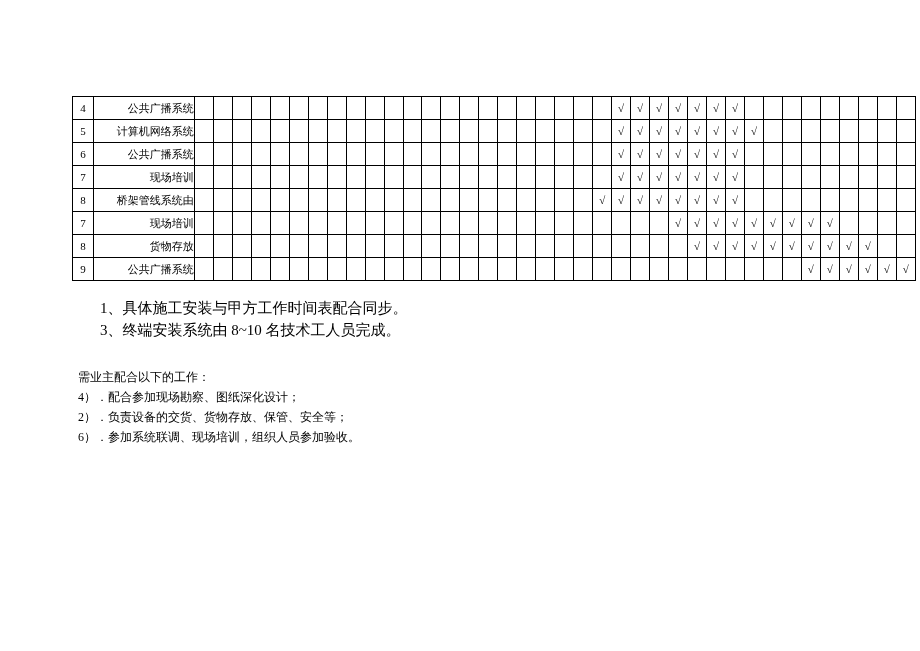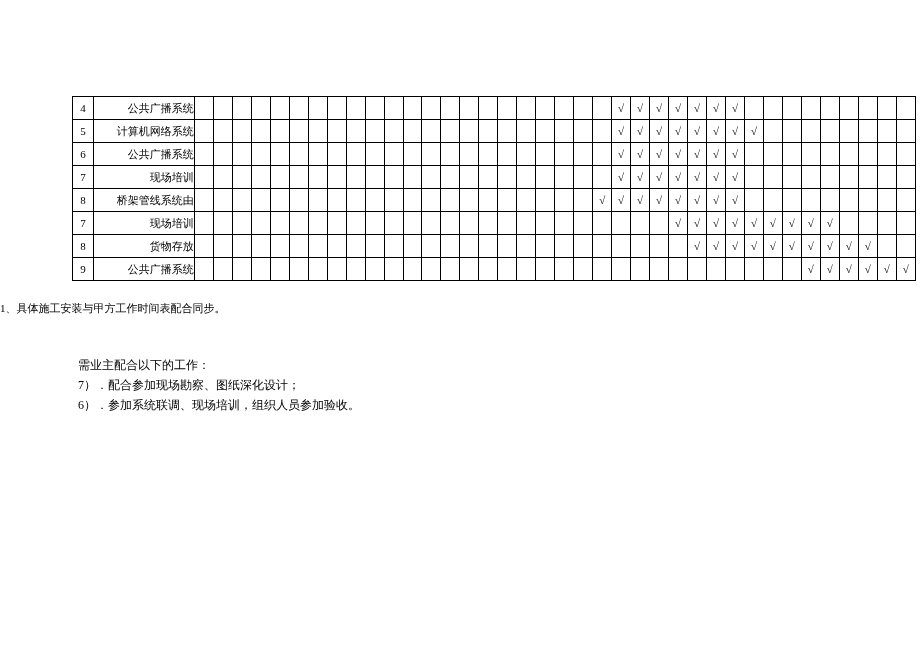--- a/index.html
+++ b/index.html
@@ -32,27 +32,28 @@
   }
   table.schedule td.name {
     width: 96px;
     text-align: right;
     padding-left: 4px;
   }
   table.schedule td.cell {
     width: 18px;
   }
   .notes-block {
+    margin-left: 100px;
     margin-top: 16px;
     line-height: 22px;
-    font-size: 11px;
+    font-size: 15px;
   }
   .owner-block {
     margin-left: 78px;
-    margin-top: 36px;
+    margin-top: 26px;
     line-height: 20px;
     font-size: 12px;
   }
 </style>
 </head>
 <body>
 
 <div class="page">
 
   <table class="schedule">
@@ -391,21 +392,23 @@
           <td class="cell">√</td>
           <td class="cell">√</td>
           <td class="cell">√</td>
           <td class="cell">√</td>
         </tr>
       </tbody>
   </table>
 
   <div class="notes-block">
     <div>1、具体施工安装与甲方工作时间表配合同步。</div>
+    <div>3、终端安装系统由 8~10 名技术工人员完成。</div>
   </div>
 
   <div class="owner-block">
     <div>需业主配合以下的工作：</div>
-    <div>7）．配合参加现场勘察、图纸深化设计；</div>
+    <div>4）．配合参加现场勘察、图纸深化设计；</div>
+    <div>2）．负责设备的交货、货物存放、保管、安全等；</div>
     <div>6）．参加系统联调、现场培训，组织人员参加验收。</div>
   </div>
 
 </div>
 
 </body></html>

